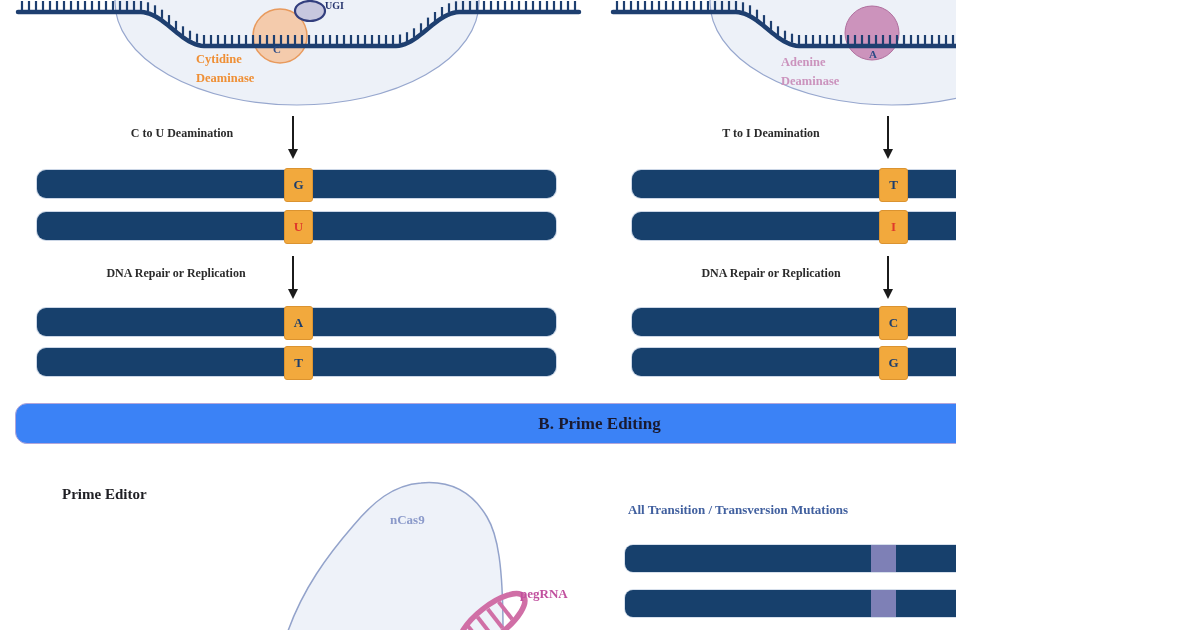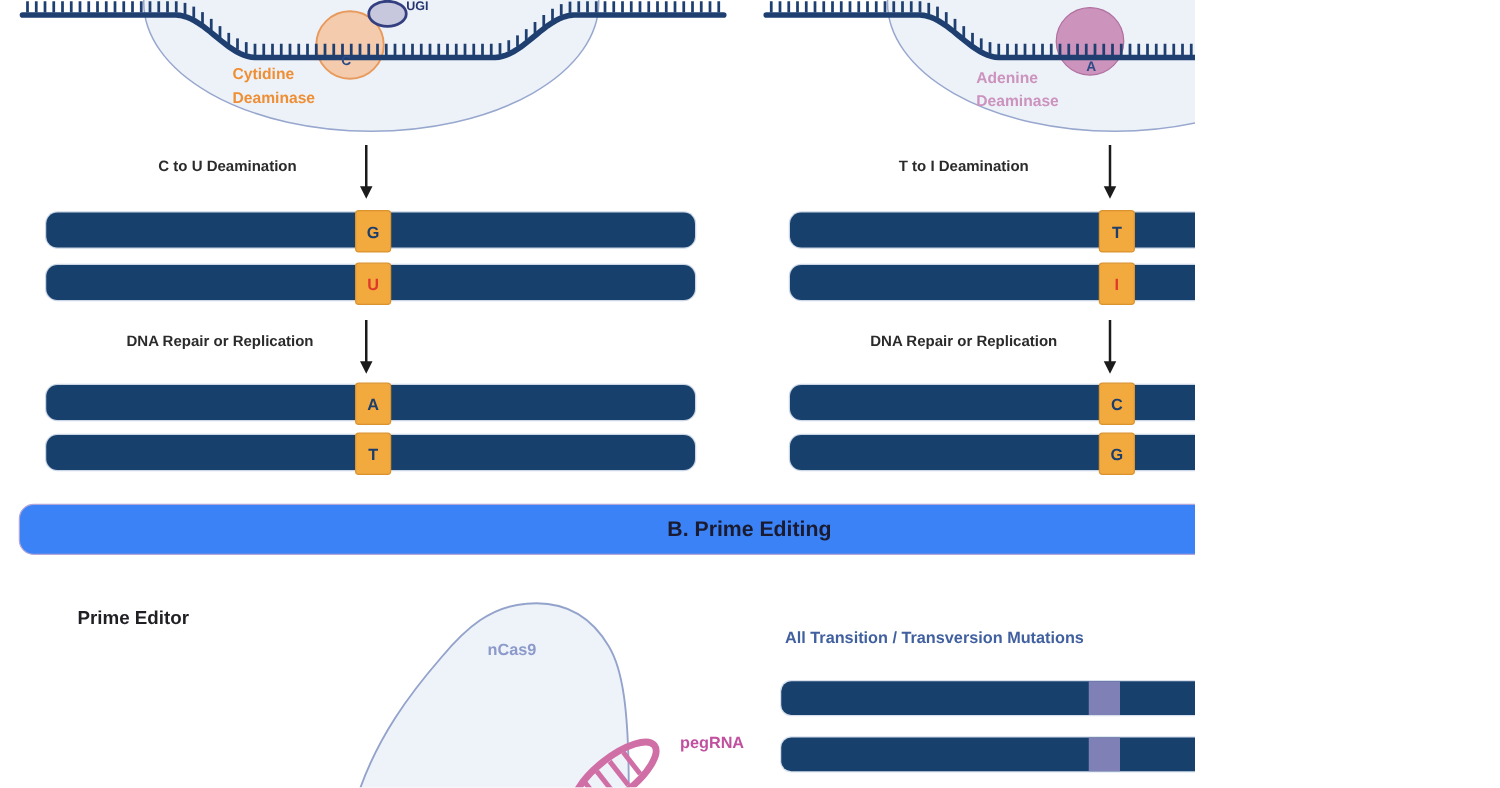--- a/index.html
+++ b/index.html
@@ -1,17 +1,17 @@
 <!DOCTYPE html>
 <html><head>
 <meta charset="utf-8">
 <style>
   html,body{margin:0;padding:0;background:#ffffff;}
   #stage{position:relative;width:956px;height:630px;overflow:hidden;
-         font-family:Liberation Sans, sans-serif;background:#ffffff;}
+         font-family:Liberation Serif, serif;background:#ffffff;}
   .abs{position:absolute;}
   svg{position:absolute;left:0;top:0;pointer-events:none;}
 
   .step-label{width:260px;text-align:center;font-size:12px;font-weight:bold;color:#2b2b2b;}
   .enzyme-label{font-size:12.5px;font-weight:bold;line-height:19px;}
   .enzyme-label.orange{color:#ef8f35;}
   .enzyme-label.pink{color:#cb93bd;}
   .base-in-circle{width:18px;text-align:center;font-size:11px;font-weight:bold;color:#2d4b86;}
   .ugi-label{font-size:10px;font-weight:bold;color:#27356e;}
 
@@ -21,21 +21,21 @@
        border:1px solid #db9330;border-radius:3px;display:flex;align-items:center;
        justify-content:center;font-size:13px;font-weight:bold;color:#1c3e6d;}
   .base-box.red{color:#e0392b;}
 
   .banner{left:15px;top:403px;width:1167px;height:39px;background:#3b82f6;
        border:1.5px solid #b2a6d9;border-radius:12px;display:flex;align-items:center;
        justify-content:center;font-size:17px;font-weight:bold;color:#1a1a30;}
 
   .prime-editor{font-size:15px;font-weight:bold;color:#1f1f24;}
   .ncas9{font-size:13px;font-weight:bold;color:#8b9aca;}
-  .pegrna{font-size:13px;font-weight:bold;color:#c1509e;margin-left:24px;}
+  .pegrna{font-size:13px;font-weight:bold;color:#c1509e;}
   .mutations{font-size:13px;font-weight:bold;color:#41609f;text-align:center;}
 
   .bar-b{position:absolute;width:521px;height:27px;background:#17406c;border-radius:8px;
        box-shadow:0 0 0 1px rgba(140,165,200,.35);}
   .segment{position:absolute;left:246px;top:0;width:25px;height:100%;background:#7e80b6;}
 </style>
 </head>
 <body>
 
 <div id="stage">
@@ -242,21 +242,21 @@
       <line x1="888" y1="256" x2="888" y2="290" stroke-width="2"></line>
       <polygon points="883,289 893,289 888,299" stroke="none"></polygon>
     </g>
   </svg>
 
   <div class="abs ugi-label" style="left:325px;top:0px;">UGI</div>
 
   <div class="abs base-in-circle" style="left:268px;top:43px;">C</div>
   <div class="abs base-in-circle" style="left:864px;top:48px;">A</div>
 
-  <div class="abs enzyme-label orange" style="left:186px;top:50px;">
+  <div class="abs enzyme-label orange" style="left:196px;top:50px;">
     <span style="display:block">Cytidine</span>
     <span style="display:block">Deaminase</span>
   </div>
   <div class="abs enzyme-label pink" style="left:781px;top:53px;">
     <span style="display:block">Adenine</span>
     <span style="display:block">Deaminase</span>
   </div>
 
   <div class="abs step-label" style="left:641px;top:126px;">T to I Deamination</div>
   <div class="abs step-label" style="left:52px;top:126px;">C to U Deamination</div>

